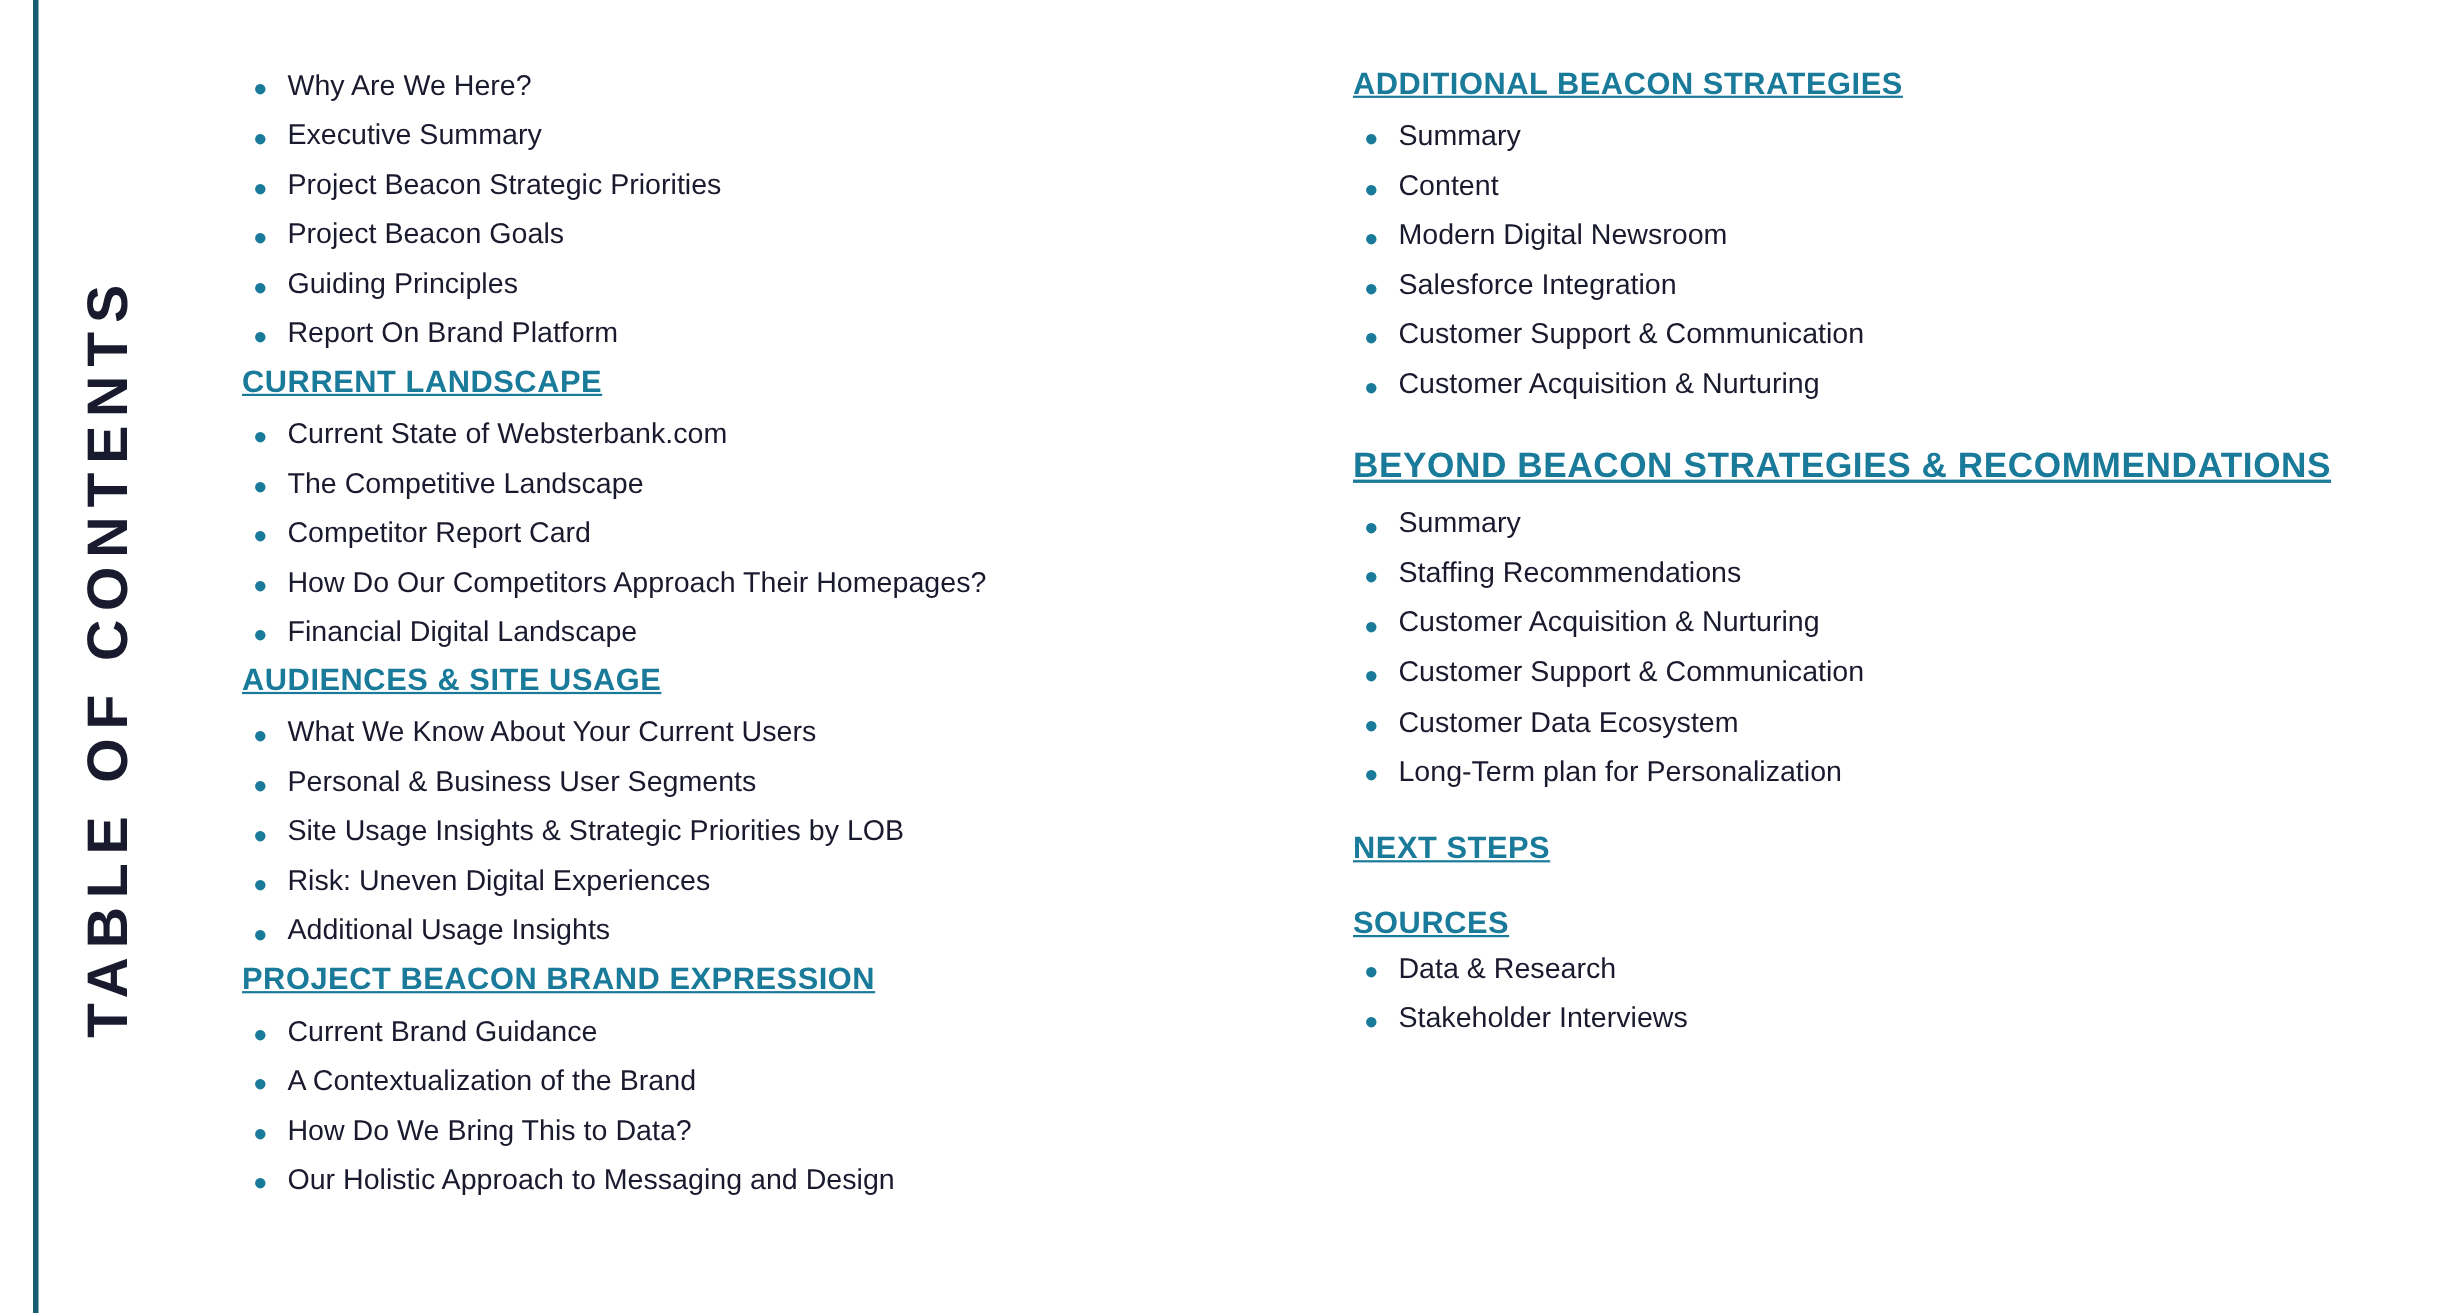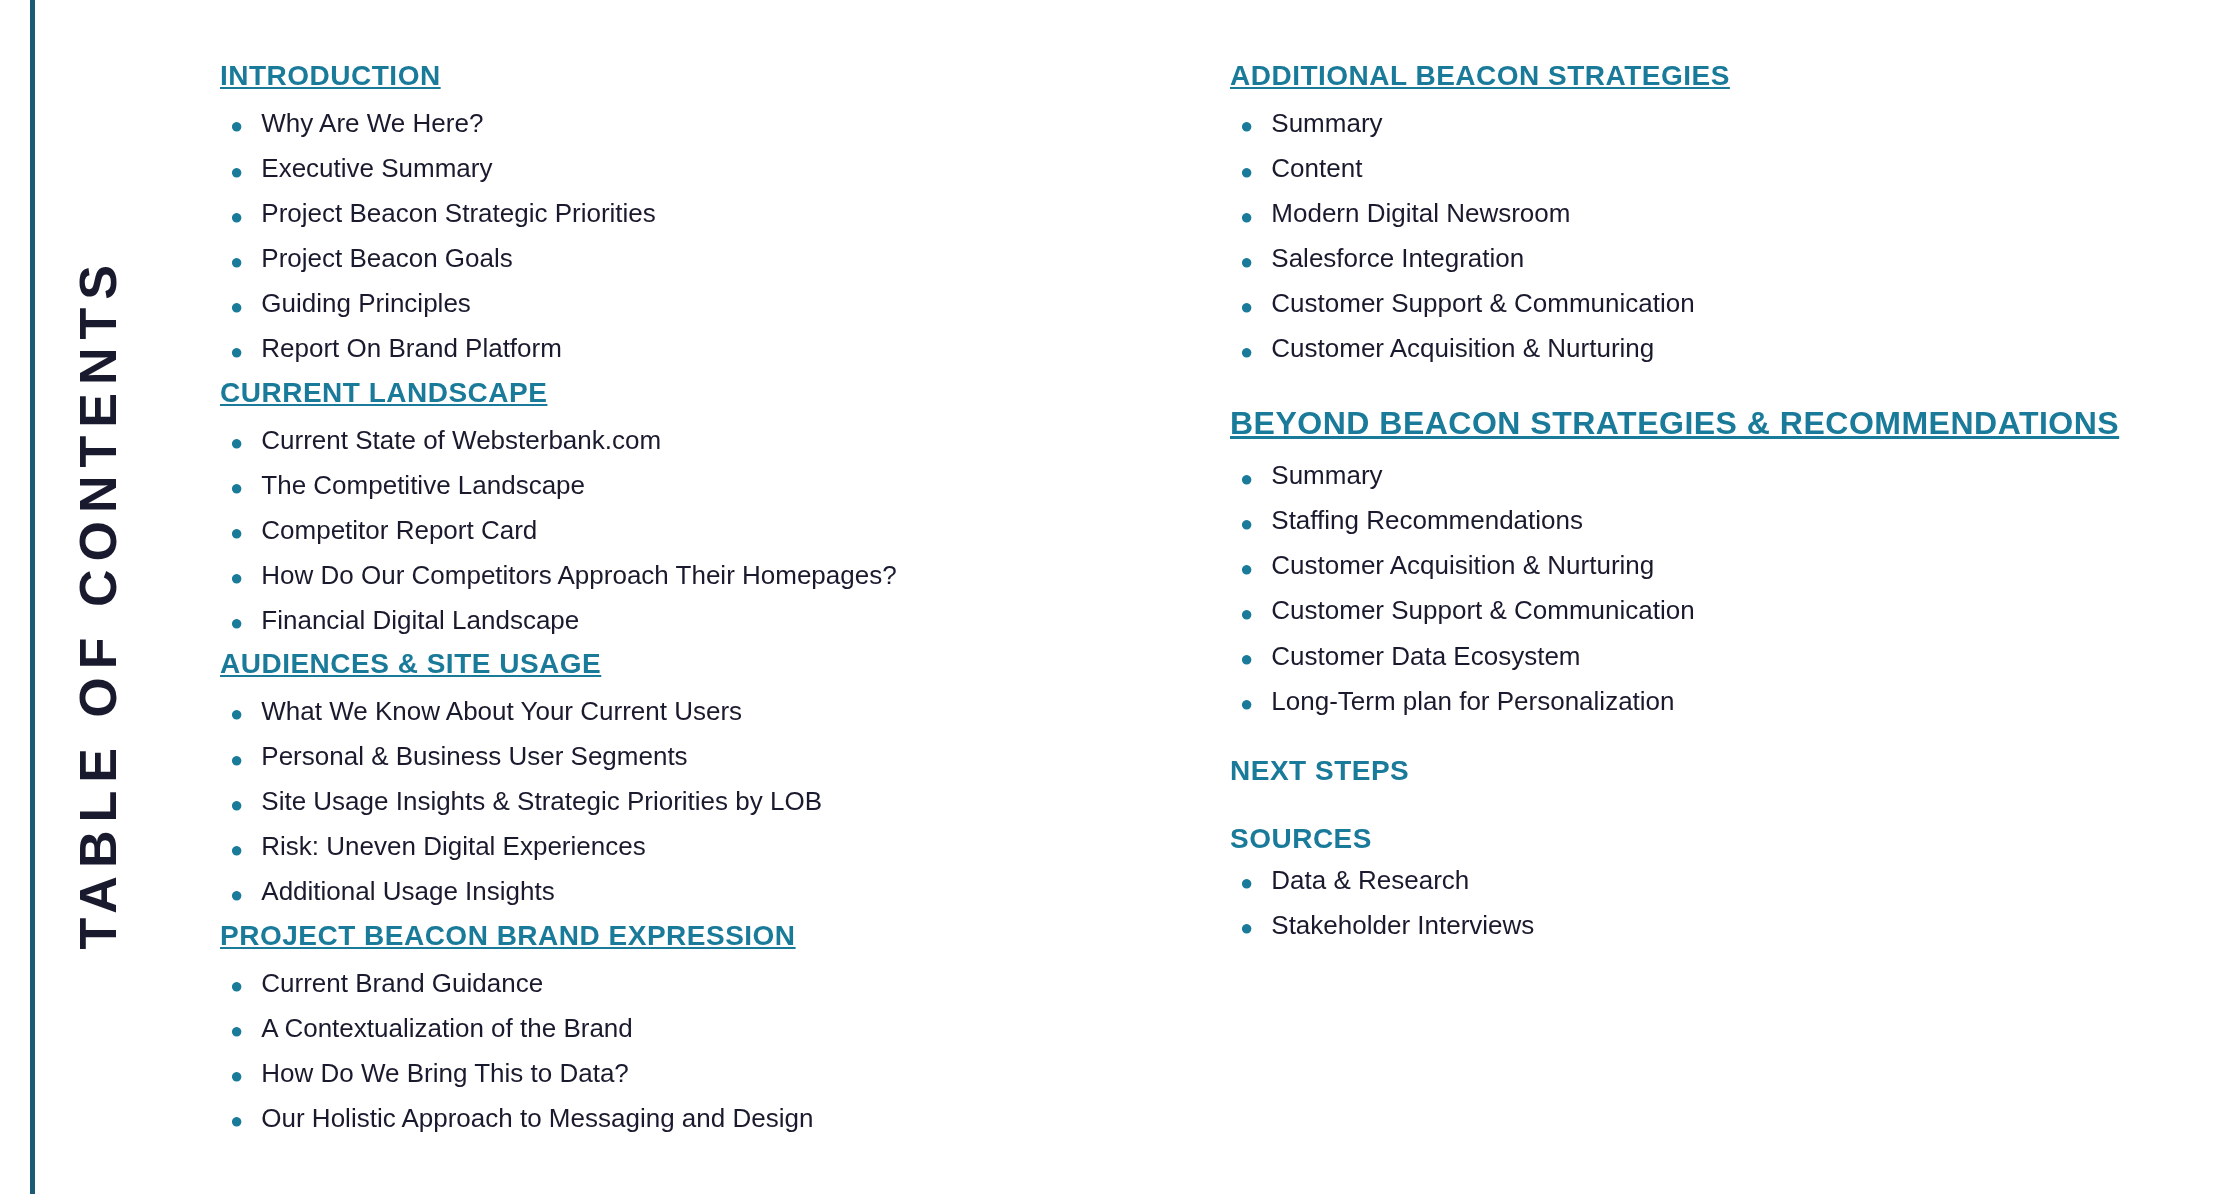--- a/index.html
+++ b/index.html
@@ -104,41 +104,41 @@
       font-size: 22px;
       margin-right: 18px;
       margin-top: 3px;
       flex-shrink: 0;
     }
 
     .next-steps-link {
       font-size: 28px;
       font-weight: 800;
       color: #1a7a9a;
+      text-decoration: underline;
       text-transform: uppercase;
       margin-top: 36px;
       margin-bottom: 8px;
       display: block;
       letter-spacing: 0.5px;
     }
   </style>
 </head>
 <body>
 
 <div class="page-wrapper">
   <div class="sidebar">
     <span class="sidebar-title">TABLE OF CONTENTS</span>
   </div>
 
   <div class="content-area">
 
     <div class="left-column">
 
       <div>
-        <div class="section-heading">INTRODUCTION</div>
         <ul class="toc-list">
           <li>
               <span>Why Are We Here?</span>
             </li>
           <li>
               <span>Executive Summary</span>
             </li>
           <li>
               <span>Project Beacon Strategic Priorities</span>
             </li>

